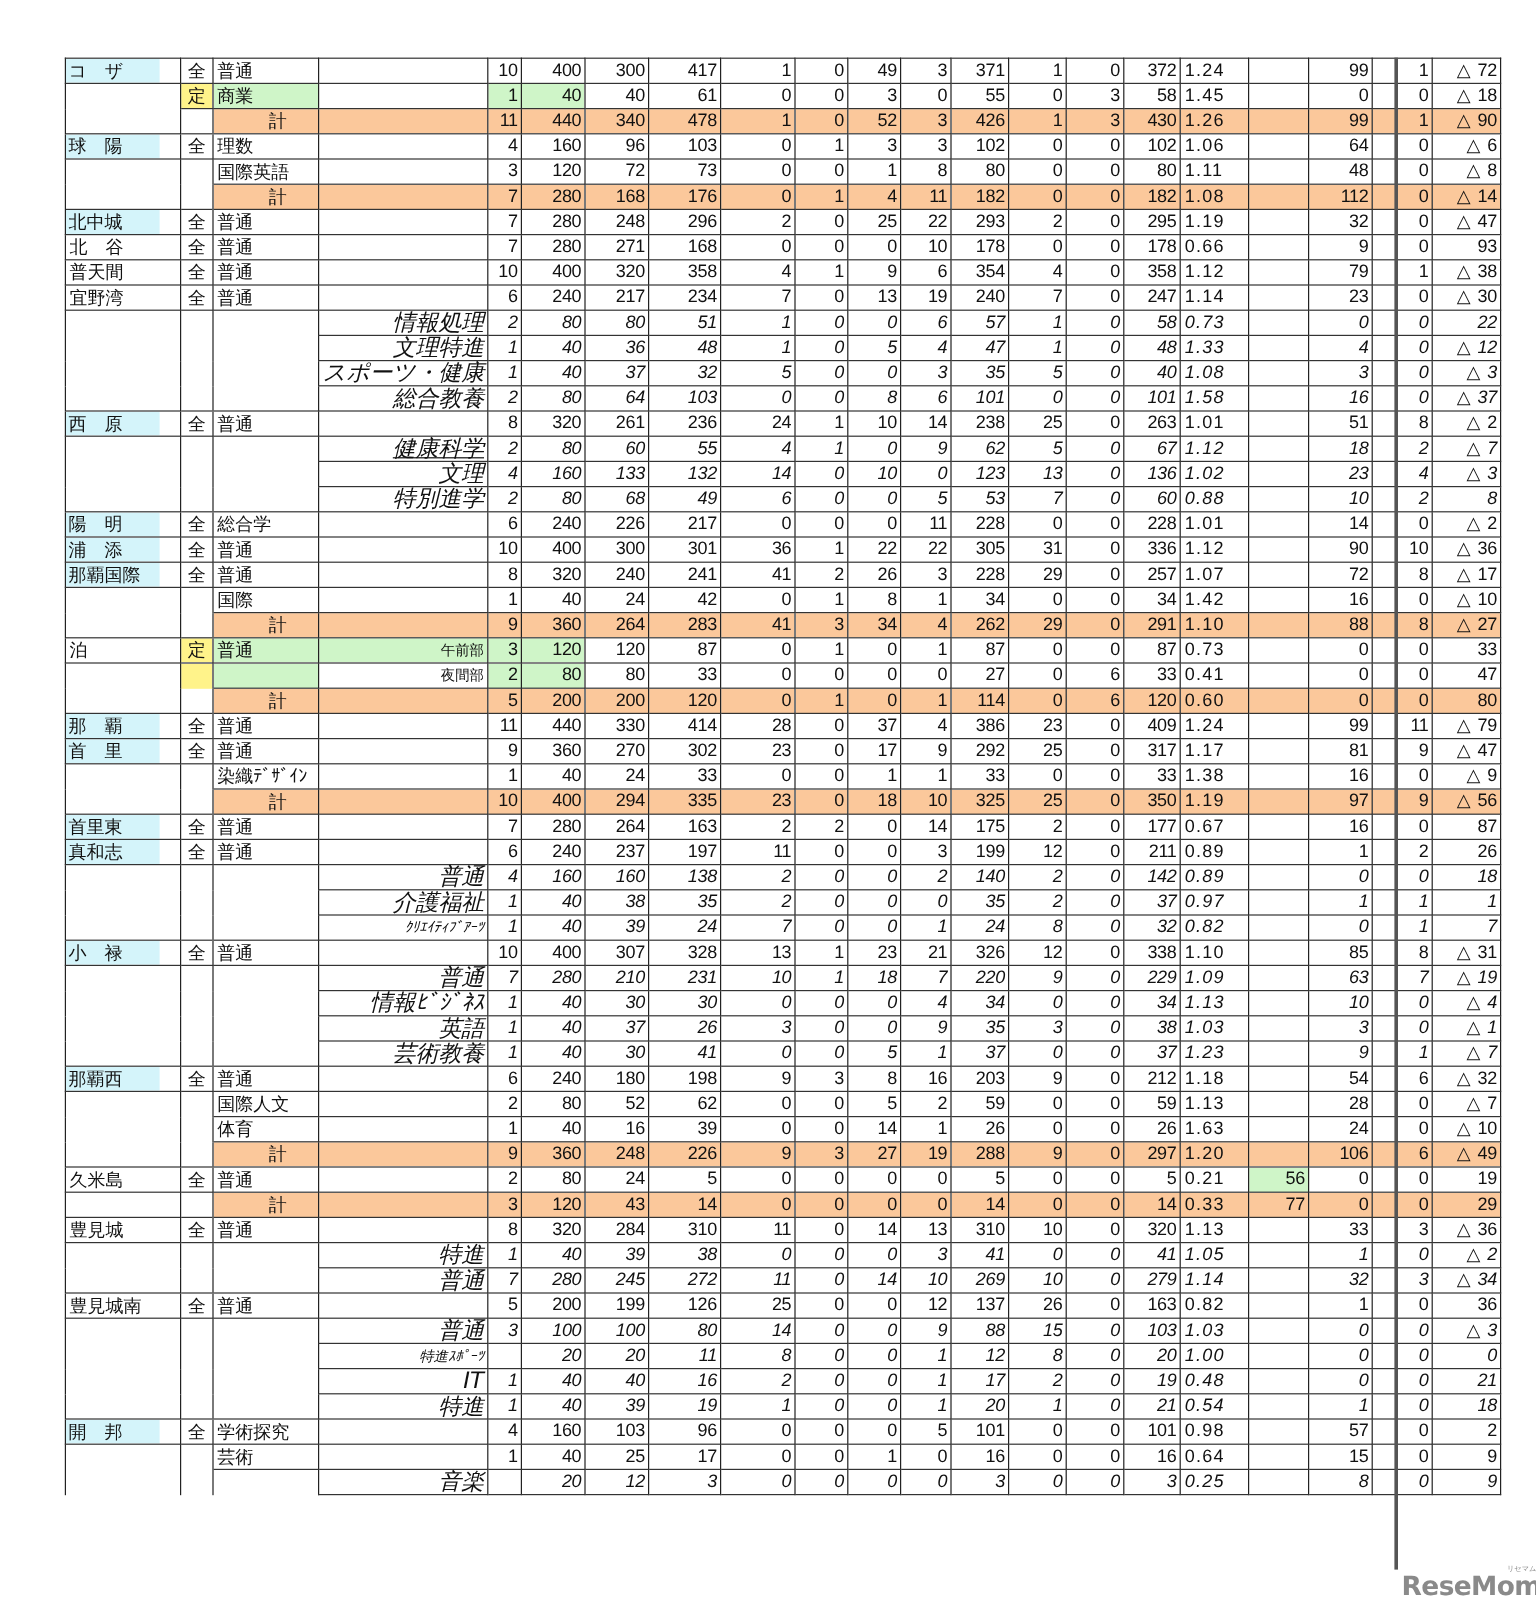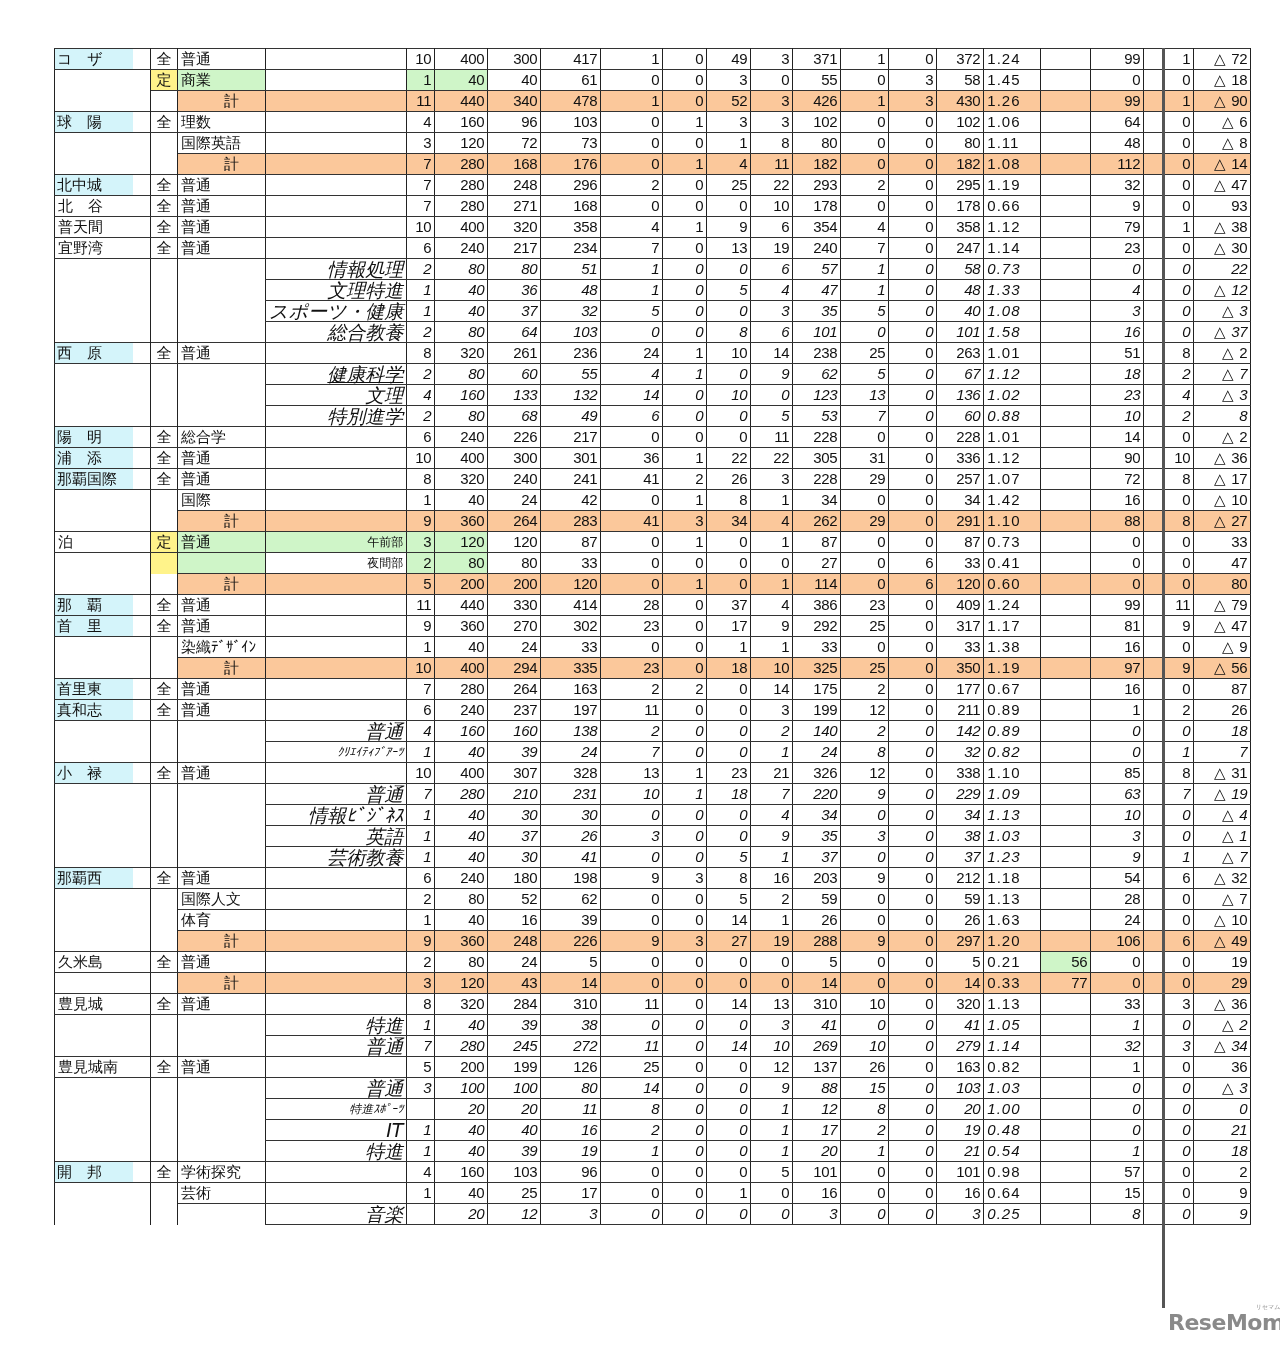--- a/index.html
+++ b/index.html
@@ -845,20 +845,43 @@
         <td class="num ratio">0.89</td>
         <td class="num"></td>
         <td class="num">0</td>
         <td class="num">0</td>
         <td class="num">18</td>
       </tr>
       <tr class="italic row-sub">
         <td class="name nameblank" style="border-top: none;"></td>
         <td class="type typeblank"></td>
         <td class="course coursecont" style="border-right: none;"></td>
+        <td class="sub" style="overflow: visible; direction: rtl;">介護福祉</td>
+        <td class="num">1</td>
+        <td class="num">40</td>
+        <td class="num">38</td>
+        <td class="num">35</td>
+        <td class="num">2</td>
+        <td class="num">0</td>
+        <td class="num">0</td>
+        <td class="num">0</td>
+        <td class="num">35</td>
+        <td class="num">2</td>
+        <td class="num">0</td>
+        <td class="num">37</td>
+        <td class="num ratio">0.97</td>
+        <td class="num"></td>
+        <td class="num">1</td>
+        <td class="num">1</td>
+        <td class="num">1</td>
+      </tr>
+      <tr class="italic row-sub">
+        <td class="name nameblank" style="border-top: none;"></td>
+        <td class="type typeblank"></td>
+        <td class="course coursecont" style="border-right: none;"></td>
         <td class="sub small" style="overflow: visible; direction: rtl;">ｸﾘｴｲﾃｨﾌﾞｱｰﾂ</td>
         <td class="num">1</td>
         <td class="num">40</td>
         <td class="num">39</td>
         <td class="num">24</td>
         <td class="num">7</td>
         <td class="num">0</td>
         <td class="num">0</td>
         <td class="num">1</td>
         <td class="num">24</td>

